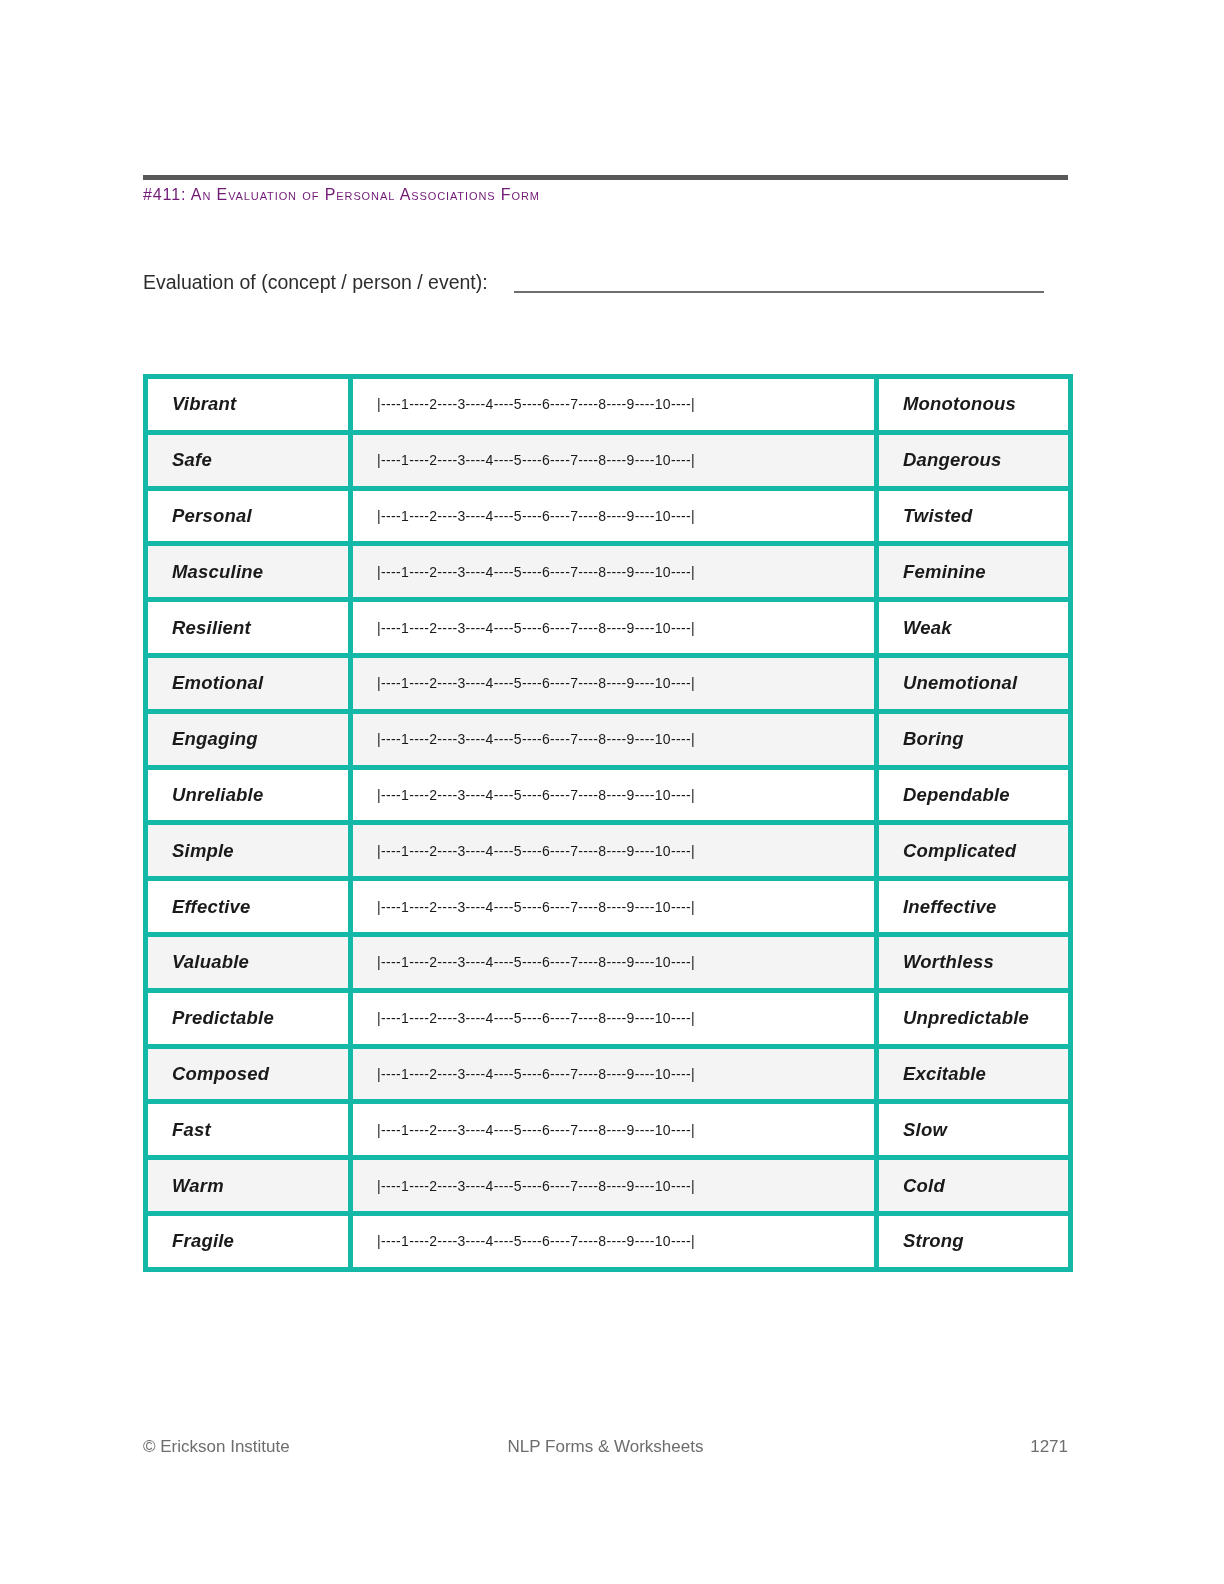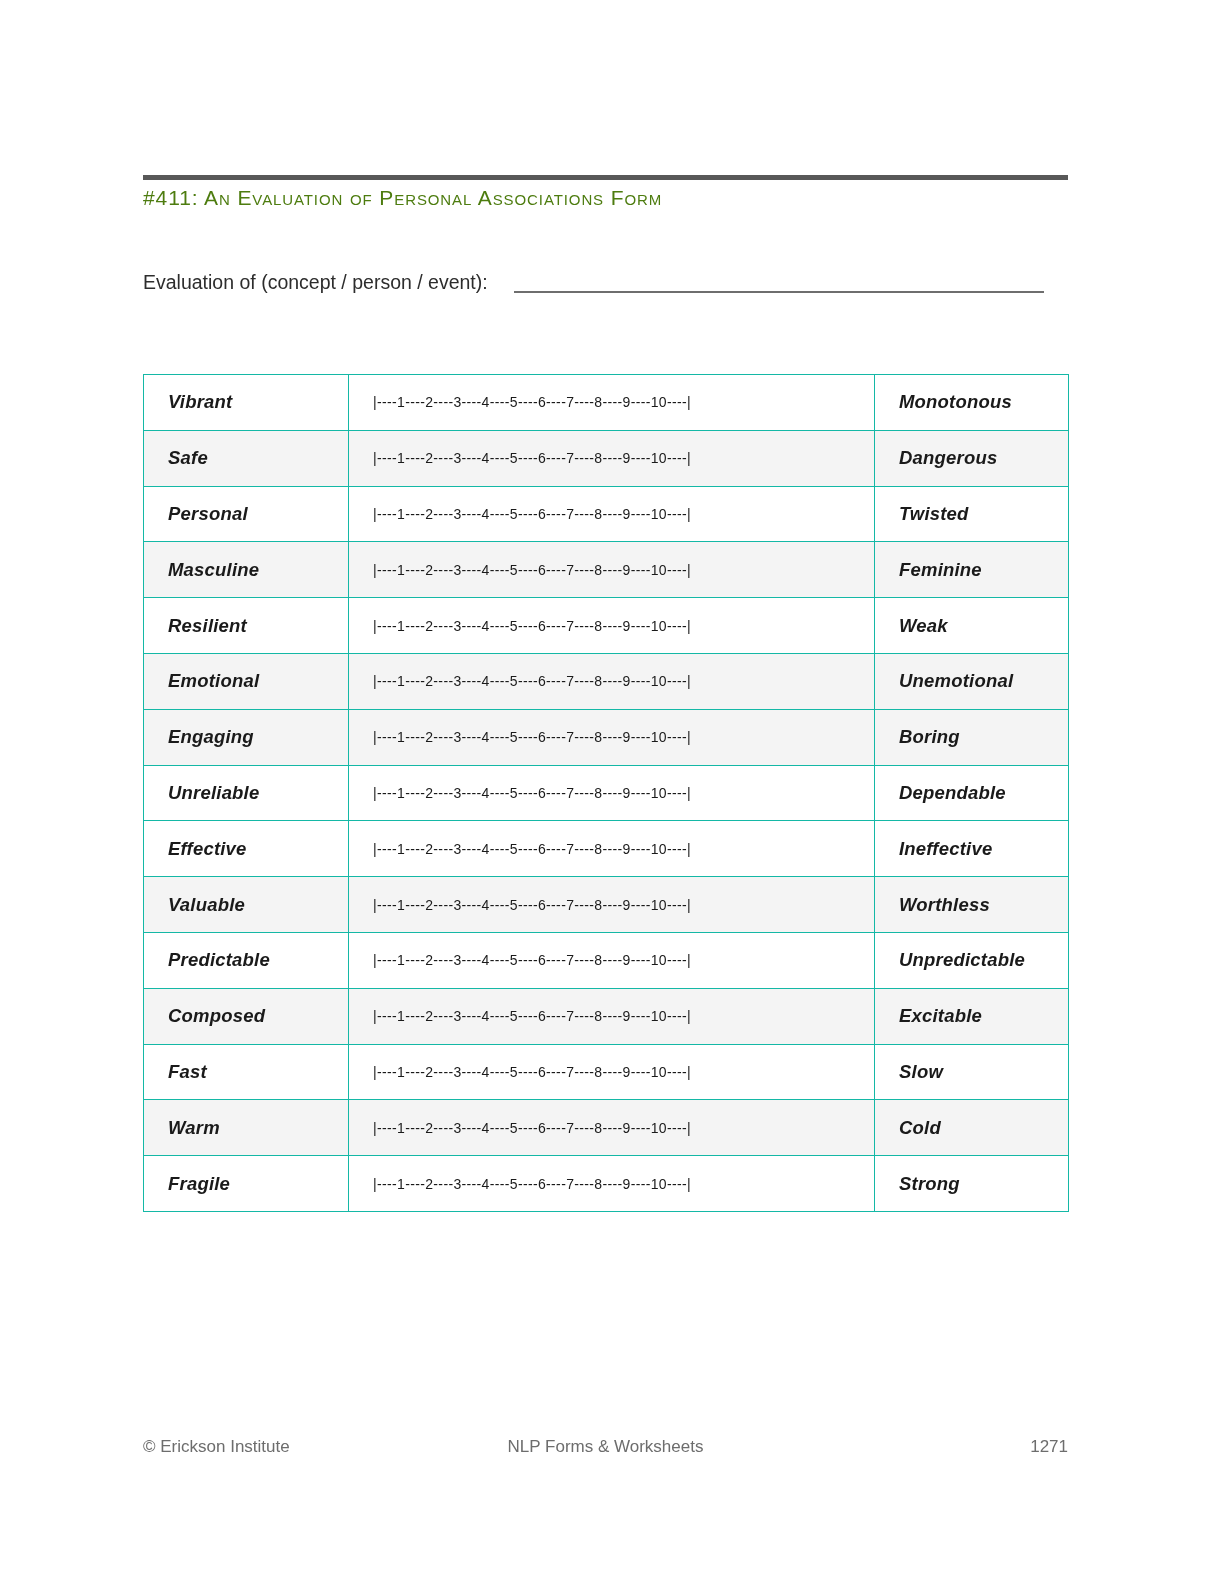--- a/index.html
+++ b/index.html
@@ -31,24 +31,24 @@
     top: 175px;
     width: 925px;
     height: 5px;
     background: #585858;
   }
   .doc-title {
     position: absolute;
     left: 143px;
     top: 186px;
     font-family: "Liberation Sans", sans-serif;
-    font-size: 21px;
+    font-size: 16px;
     font-variant: small-caps;
     letter-spacing: 0.9px;
-    color: #4d7c0f;
+    color: #701a75;
     white-space: nowrap;
   }
 
   
   .eval-line {
     position: absolute;
     left: 143px;
     top: 270px;
     width: 925px;
     height: 28px;
@@ -77,21 +77,21 @@
     left: 143px;
     top: 374px;
     width: 925px;
     border-collapse: collapse;
     table-layout: fixed;
   }
   .scale-table tr {
     height: 55.8px;
   }
   .scale-table td {
-    border: 1px solid #14b8a6;
+    border: 5px solid #14b8a6;
     padding: 0 0 0 24px;
     vertical-align: middle;
     background: #ffffff;
   }
   .scale-table tr.shaded td {
     background: #f4f4f4;
   }
   .col-left   { width: 205px; }
   .col-scale  { width: 526px; }
   .col-right  { width: 194px; }
@@ -198,20 +198,25 @@
         <tr class="shaded">
           <td><span class="pole">Engaging</span></td>
           <td class="scale-cell"><span class="scale-text">|----1----2----3----4----5----6----7----8----9----10----|</span></td>
           <td><span class="pole">Boring</span></td>
         </tr>
         <tr>
           <td><span class="pole">Unreliable</span></td>
           <td class="scale-cell"><span class="scale-text">|----1----2----3----4----5----6----7----8----9----10----|</span></td>
           <td><span class="pole">Dependable</span></td>
         </tr>
+        <tr class="shaded">
+          <td><span class="pole">Simple</span></td>
+          <td class="scale-cell"><span class="scale-text">|----1----2----3----4----5----6----7----8----9----10----|</span></td>
+          <td><span class="pole">Complicated</span></td>
+        </tr>
         <tr>
           <td><span class="pole">Effective</span></td>
           <td class="scale-cell"><span class="scale-text">|----1----2----3----4----5----6----7----8----9----10----|</span></td>
           <td><span class="pole">Ineffective</span></td>
         </tr>
         <tr class="shaded">
           <td><span class="pole">Valuable</span></td>
           <td class="scale-cell"><span class="scale-text">|----1----2----3----4----5----6----7----8----9----10----|</span></td>
           <td><span class="pole">Worthless</span></td>
         </tr>

